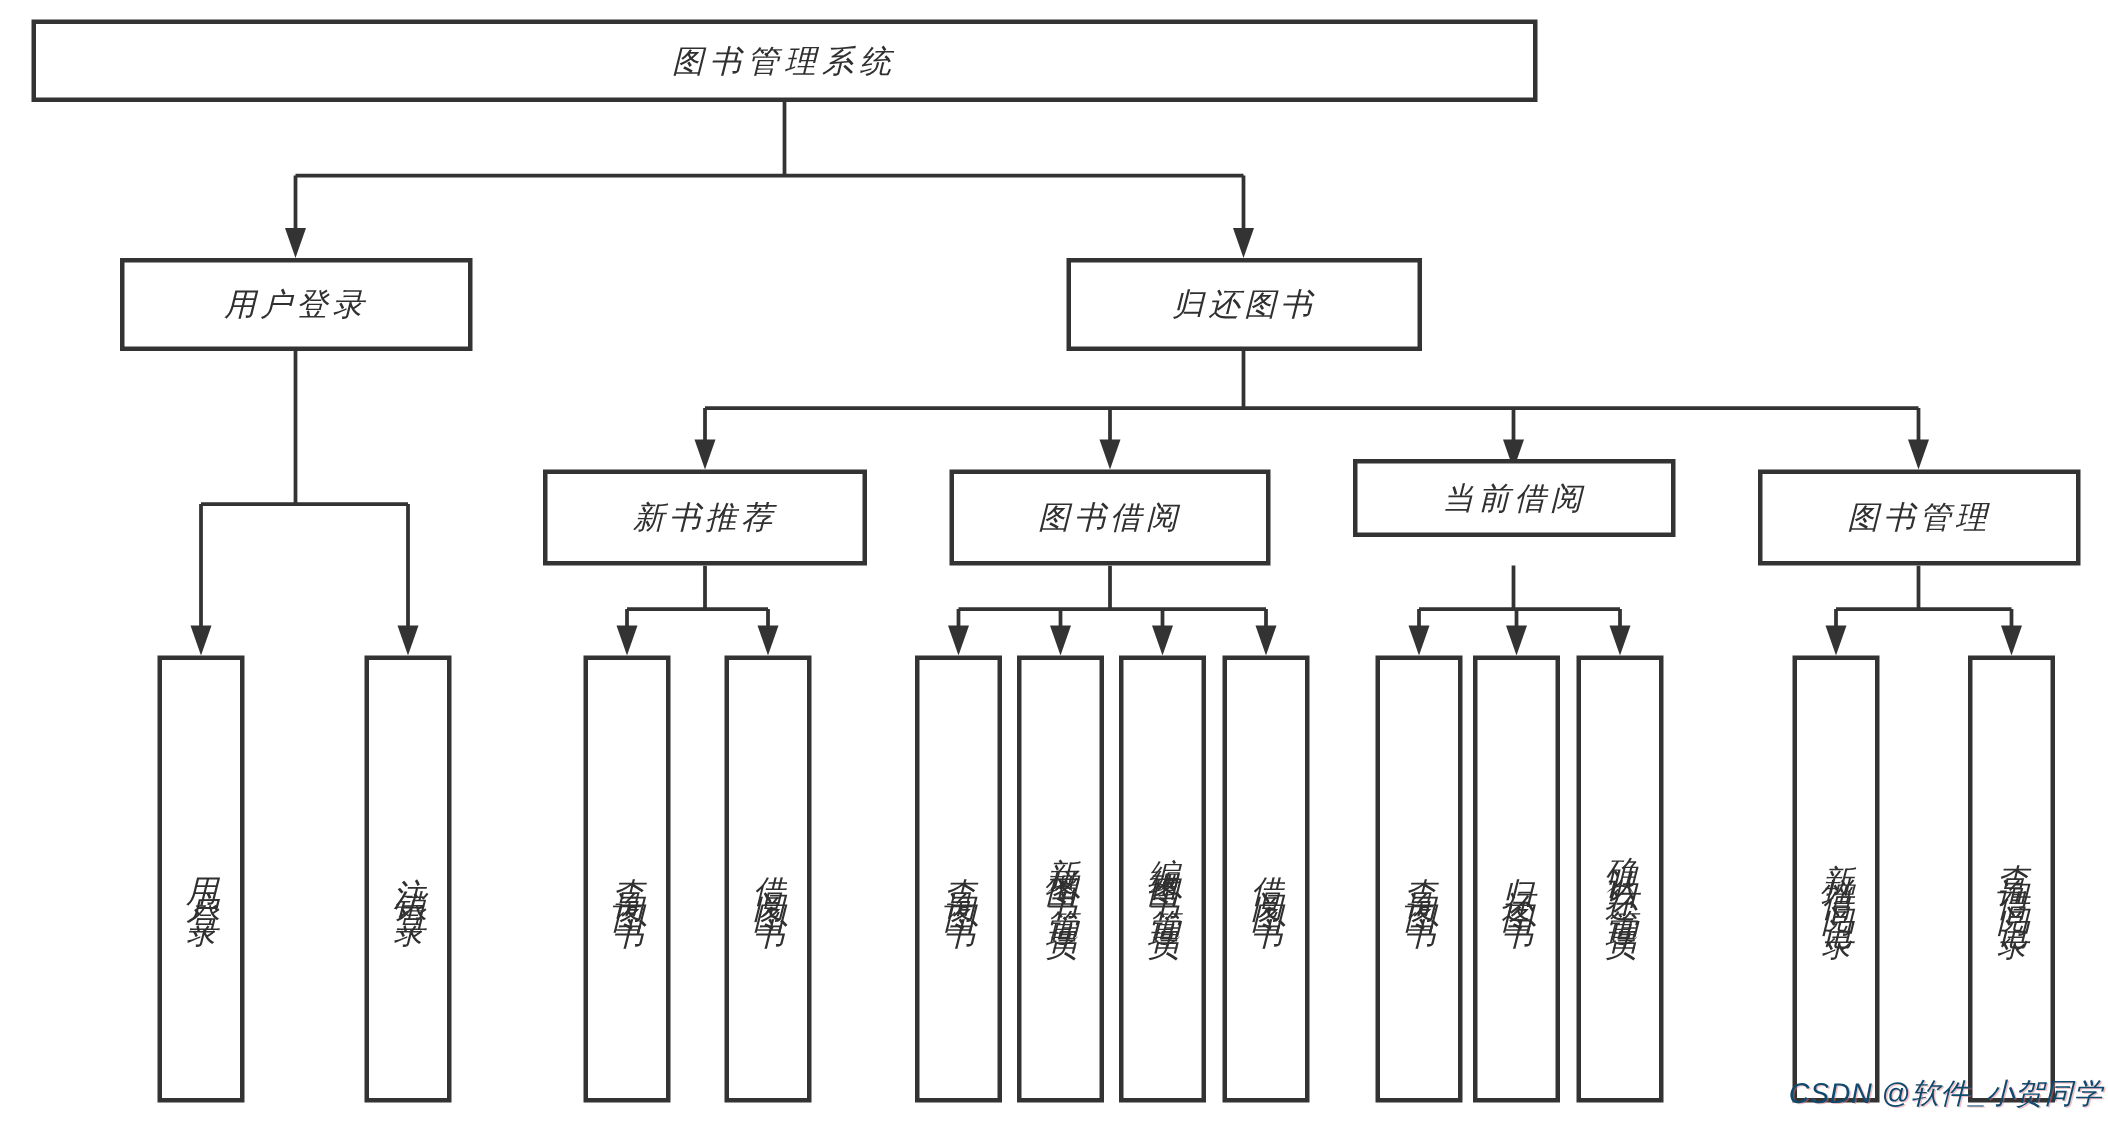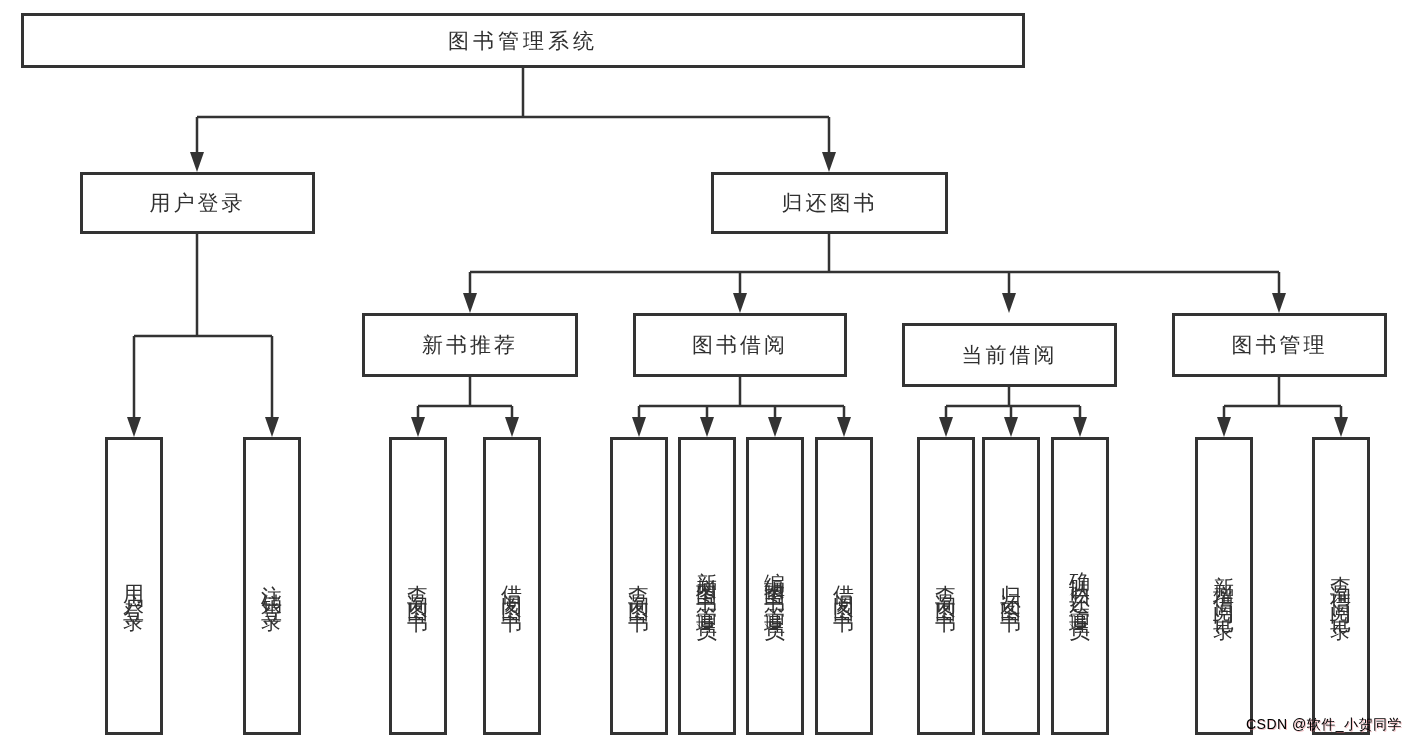--- a/index.html
+++ b/index.html
@@ -8,20 +8,21 @@
     background: #ffffff;
   }
   #canvas {
     position: relative;
     width: 1405px;
     height: 747px;
     background: #ffffff;
     overflow: hidden;
     font-family: "Liberation Sans", "DejaVu Sans", sans-serif;
     color: #303030;
+    font-style: italic;
   }
   #connectors {
     position: absolute;
     left: 0;
     top: 0;
     z-index: 1;
   }
   .node {
     position: absolute;
     box-sizing: border-box;
@@ -59,23 +60,23 @@
     line-height: 1;
     white-space: nowrap;
   }
   .leaf .vtext.long {
     letter-spacing: 7px;
   }
   #watermark {
     position: absolute;
     top: 716px;
     right: 3px;
-    font-size: 14px;
+    font-size: 19px;
     letter-spacing: 0.5px;
-    color: #000000;
+    color: #0c4a6e;
     text-shadow: 1px 1px 0 rgba(226, 110, 122, 0.45);
     z-index: 3;
     white-space: nowrap;
   }
 </style>
 </head>
 <body>
 
 <div id="canvas">
 
@@ -132,21 +133,21 @@
   <div class="node" style="left:711px; top:172px; width:237px; height:62px;">
     <span>归还图书</span>
   </div>
 
   <div class="node" style="left:633px; top:313px; width:214px; height:64px;">
     <span>图书借阅</span>
   </div>
   <div class="node" style="left:362px; top:313px; width:216px; height:64px;">
     <span>新书推荐</span>
   </div>
-  <div class="node" style="left:902px; top:323px; width:215px; height:64px;align-items:center;">
+  <div class="node" style="left:902px; top:306px; width:215px; height:52px;align-items:center;">
     <span>当前借阅</span>
   </div>
   <div class="node" style="left:1172px; top:313px; width:215px; height:64px;">
     <span>图书管理</span>
   </div>
 
   <div class="leaf" style="left:105px;">
     <span class="vtext">用户登录</span>
   </div>
   <div class="leaf" style="left:243px;">

